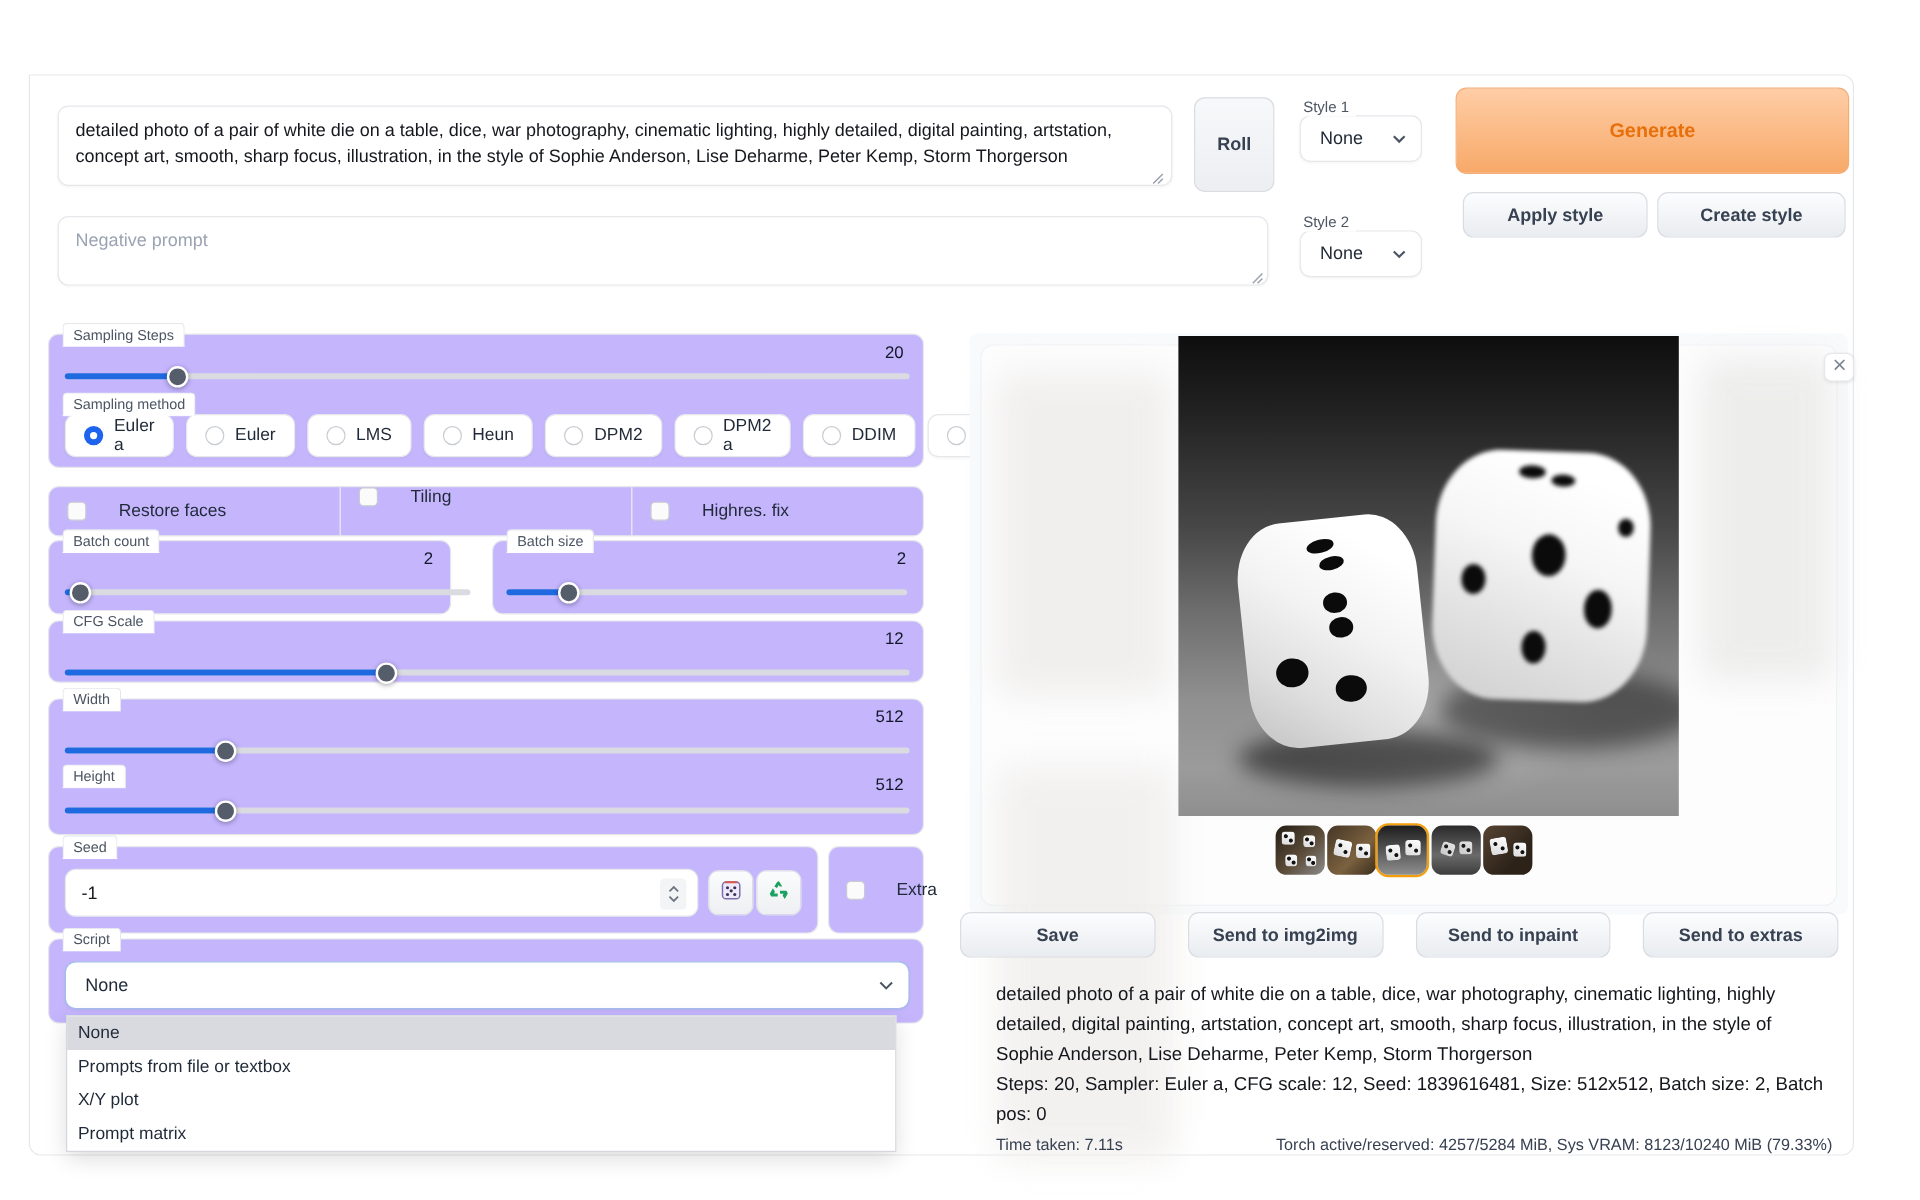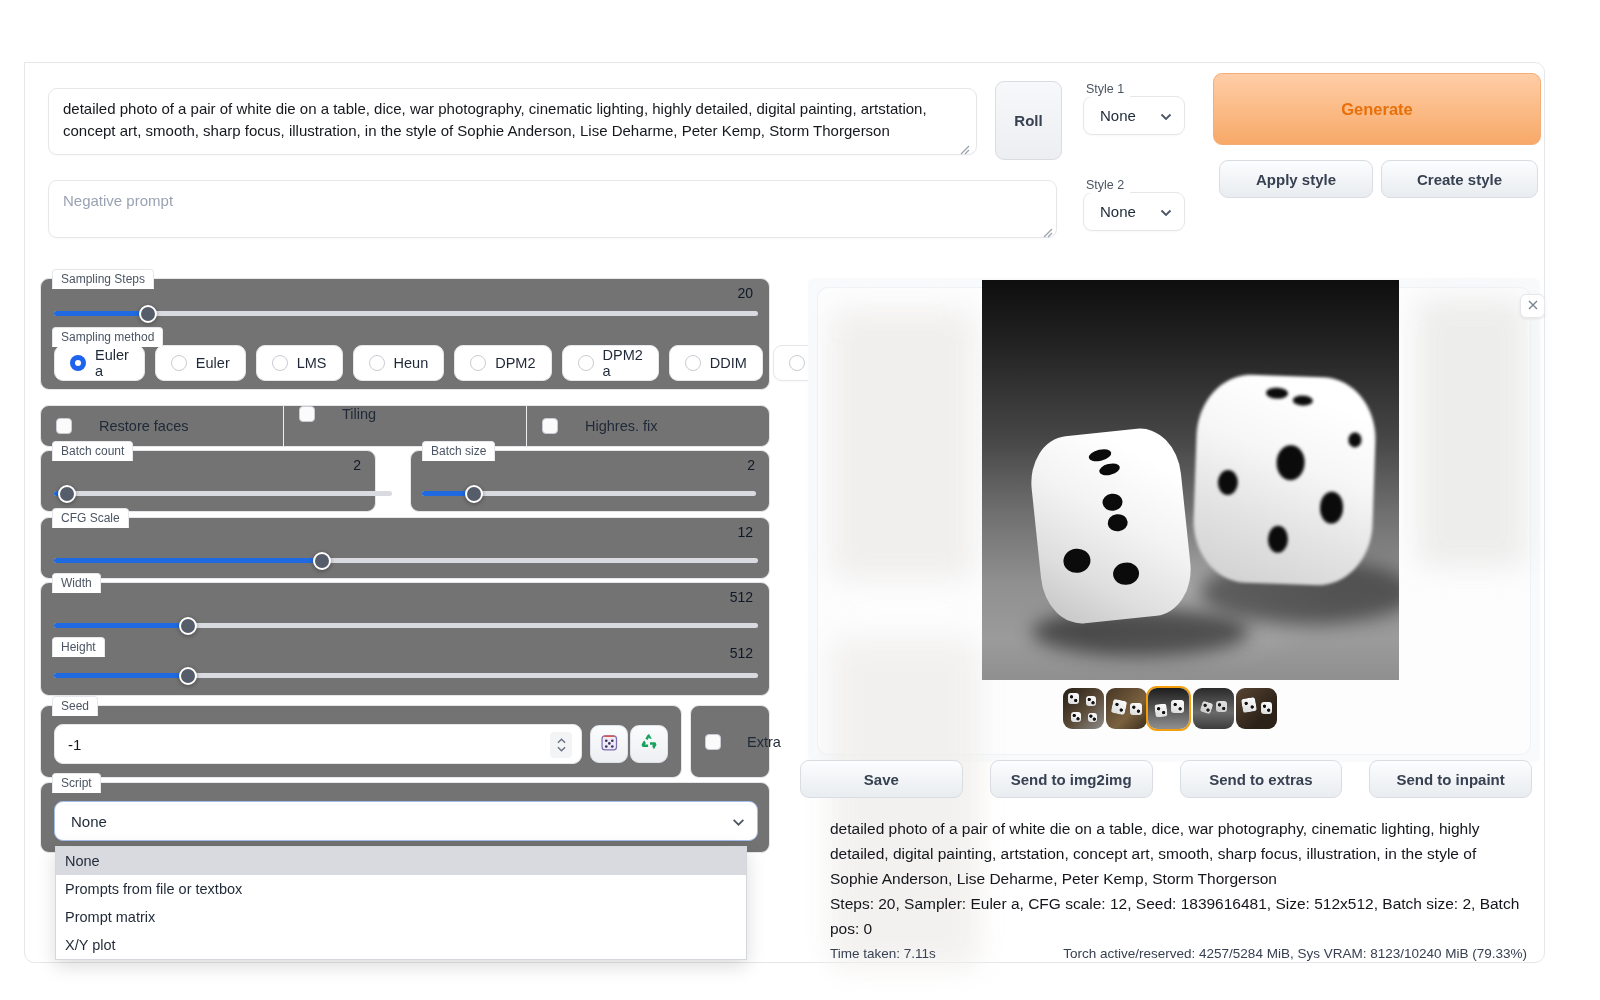--- a/index.html
+++ b/index.html
@@ -12,21 +12,21 @@
   .tab { display:flex; align-items:center; padding:0 24px; font-size:16px; color:#6f7682; cursor:pointer; }
   .tab.active { background:#fff; border:1px solid #e5e7eb; border-bottom:none; border-radius:8px 8px 0 0; color:#0f1117; font-weight:700; height:37px; }
 
   .outer { position:absolute; left:24px; top:62px; width:1521px; height:901px; border:1px solid #e5e7eb; border-radius:0 10px 10px 10px; background:#fff; }
 
   
   .ta { position:absolute; border:1px solid #e5e7eb; border-radius:9px; background:#fff; font-family:"Liberation Sans",sans-serif; font-size:15px; color:#16181d; padding:9px 14px; line-height:1.45; resize:none; outline:none; box-shadow:0 1px 2px rgba(0,0,0,.03); }
   .ta::placeholder { color:#9aa3b2; }
   .grip { position:absolute; width:12px; height:12px; pointer-events:auto; }
 
-  .group { position:absolute; background:#737373; border:1px solid #e5e7eb; border-radius:9px; }
+  .group { position:absolute; background:#c4b5fd; border:1px solid #e5e7eb; border-radius:9px; }
   .tag { position:absolute; top:-10px; left:11px; background:#fff; border:1px solid #e5e7eb; border-bottom-color:#fff; border-radius:4px 4px 0 0; padding:0 8px; font-size:12px; line-height:18px; color:#4b5563; white-space:nowrap; z-index:2; }
   .val { position:absolute; right:16px; top:6px; font-size:14px; color:#111827; }
 
   .track { position:absolute; height:5px; background:#d9dbe0; border-radius:4px; }
   .fill { position:absolute; left:0; top:0; height:5px; background:#1f6ae0; border-radius:4px; }
   .knob { position:absolute; top:50%; width:18px; height:18px; background:#565d6a; border:2px solid #fff; border-radius:50%; transform:translate(-50%,-50%); box-shadow:0 1px 4px rgba(0,0,0,.35); }
 
   .pillrow { position:absolute; left:13px; display:flex; gap:10px; }
   .pill { display:flex; align-items:center; gap:9px; height:36px; padding:0 15px; border:1px solid #e5e7eb; border-radius:9px; background:#fff; font-size:14.5px; color:#1f2937; box-shadow:0 1px 2px rgba(0,0,0,.03); }
   .rdot { width:16px; height:16px; border-radius:50%; border:1px solid #c8ccd2; background:#fff; position:relative; flex:0 0 auto; }
@@ -191,21 +191,21 @@
   </div>
   <div class="group" style="left:410px; top:450px; width:360px; height:62px;">
     <span class="tag">Batch size</span>
     <span class="val" style="right:14px;">2</span>
     <div class="track" style="left:11px; top:40px; width:334px;">
       <div class="fill" style="width:52px;"></div>
         <div class="knob" style="left:52px;"></div>
     </div>
   </div>
 
-  <div class="group" style="left:40px; top:517px; width:730px; height:62px;">
+  <div class="group" style="left:40px; top:517px; width:730px; height:52px;">
     <span class="tag">CFG Scale</span>
     <span class="val">12</span>
     <div class="track" style="left:13px; top:40px; width:704px;">
       <div class="fill" style="width:268px;"></div>
         <div class="knob" style="left:268px;"></div>
     </div>
   </div>
 
   <div class="group" style="left:40px; top:582px; width:730px; height:114px;">
     <span class="tag">Width</span>
@@ -271,22 +271,22 @@
       <span>None</span>
       <span><svg width="13" height="9" viewBox="0 0 12 8" fill="none" stroke="#4b5563" stroke-width="1.6">
             <path d="M1.5 1.5L6 6l4.5-4.5"></path>
           </svg></span>
     </div>
   </div>
 
   <div class="menu" style="left:55px; top:846px; width:692px;">
     <div class="mi sel">None</div>
     <div class="mi">Prompts from file or textbox</div>
+    <div class="mi">X/Y plot</div>
     <div class="mi">Prompt matrix</div>
-    <div class="mi">X/Y plot</div>
   </div>
 
   <div class="gallery">
     <div class="gcard"></div>
 
     <div class="blob" style="left:22px; top:32px; width:146px; height:270px; background:#efedeb; opacity:.85;"></div>
     <div class="blob" style="left:22px; top:360px; width:150px; height:330px; background:#f0eeec; opacity:.8;"></div>
     <div class="blob" style="left:608px; top:20px; width:112px; height:270px; background:#ececeb; opacity:.9;"></div>
 
     <div class="mainimg">
@@ -341,22 +341,22 @@
     </div>
     <div class="thumb" style="left:428px; background:linear-gradient(135deg,#574433,#2c2218 70%);">
       <div class="mini" style="left:6px; top:10px; width:14px; height:14px; transform:rotate(-10deg);"></div>
       <div class="mini" style="left:25px; top:14px; width:11px; height:12px;"></div>
     </div>
   </div>
 
   <div class="outrow">
     <div class="btn">Save</div>
     <div class="btn">Send to img2img</div>
+    <div class="btn">Send to inpaint</div>
     <div class="btn">Send to extras</div>
-    <div class="btn">Send to inpaint</div>
   </div>
 
   <div class="info">
     <div class="ptext">detailed photo of a pair of white die on a table, dice, war photography, cinematic lighting, highly detailed, digital painting, artstation, concept art, smooth, sharp focus, illustration, in the style of Sophie Anderson, Lise Deharme, Peter Kemp, Storm Thorgerson</div>
     <div class="params">Steps: 20, Sampler: Euler a, CFG scale: 12, Seed: 1839616481, Size: 512x512, Batch size: 2, Batch pos: 0</div>
     <div class="foot">
       <span>Time taken: 7.11s</span>
       <span>Torch active/reserved: 4257/5284 MiB, Sys VRAM: 8123/10240 MiB (79.33%)</span>
     </div>
   </div>

